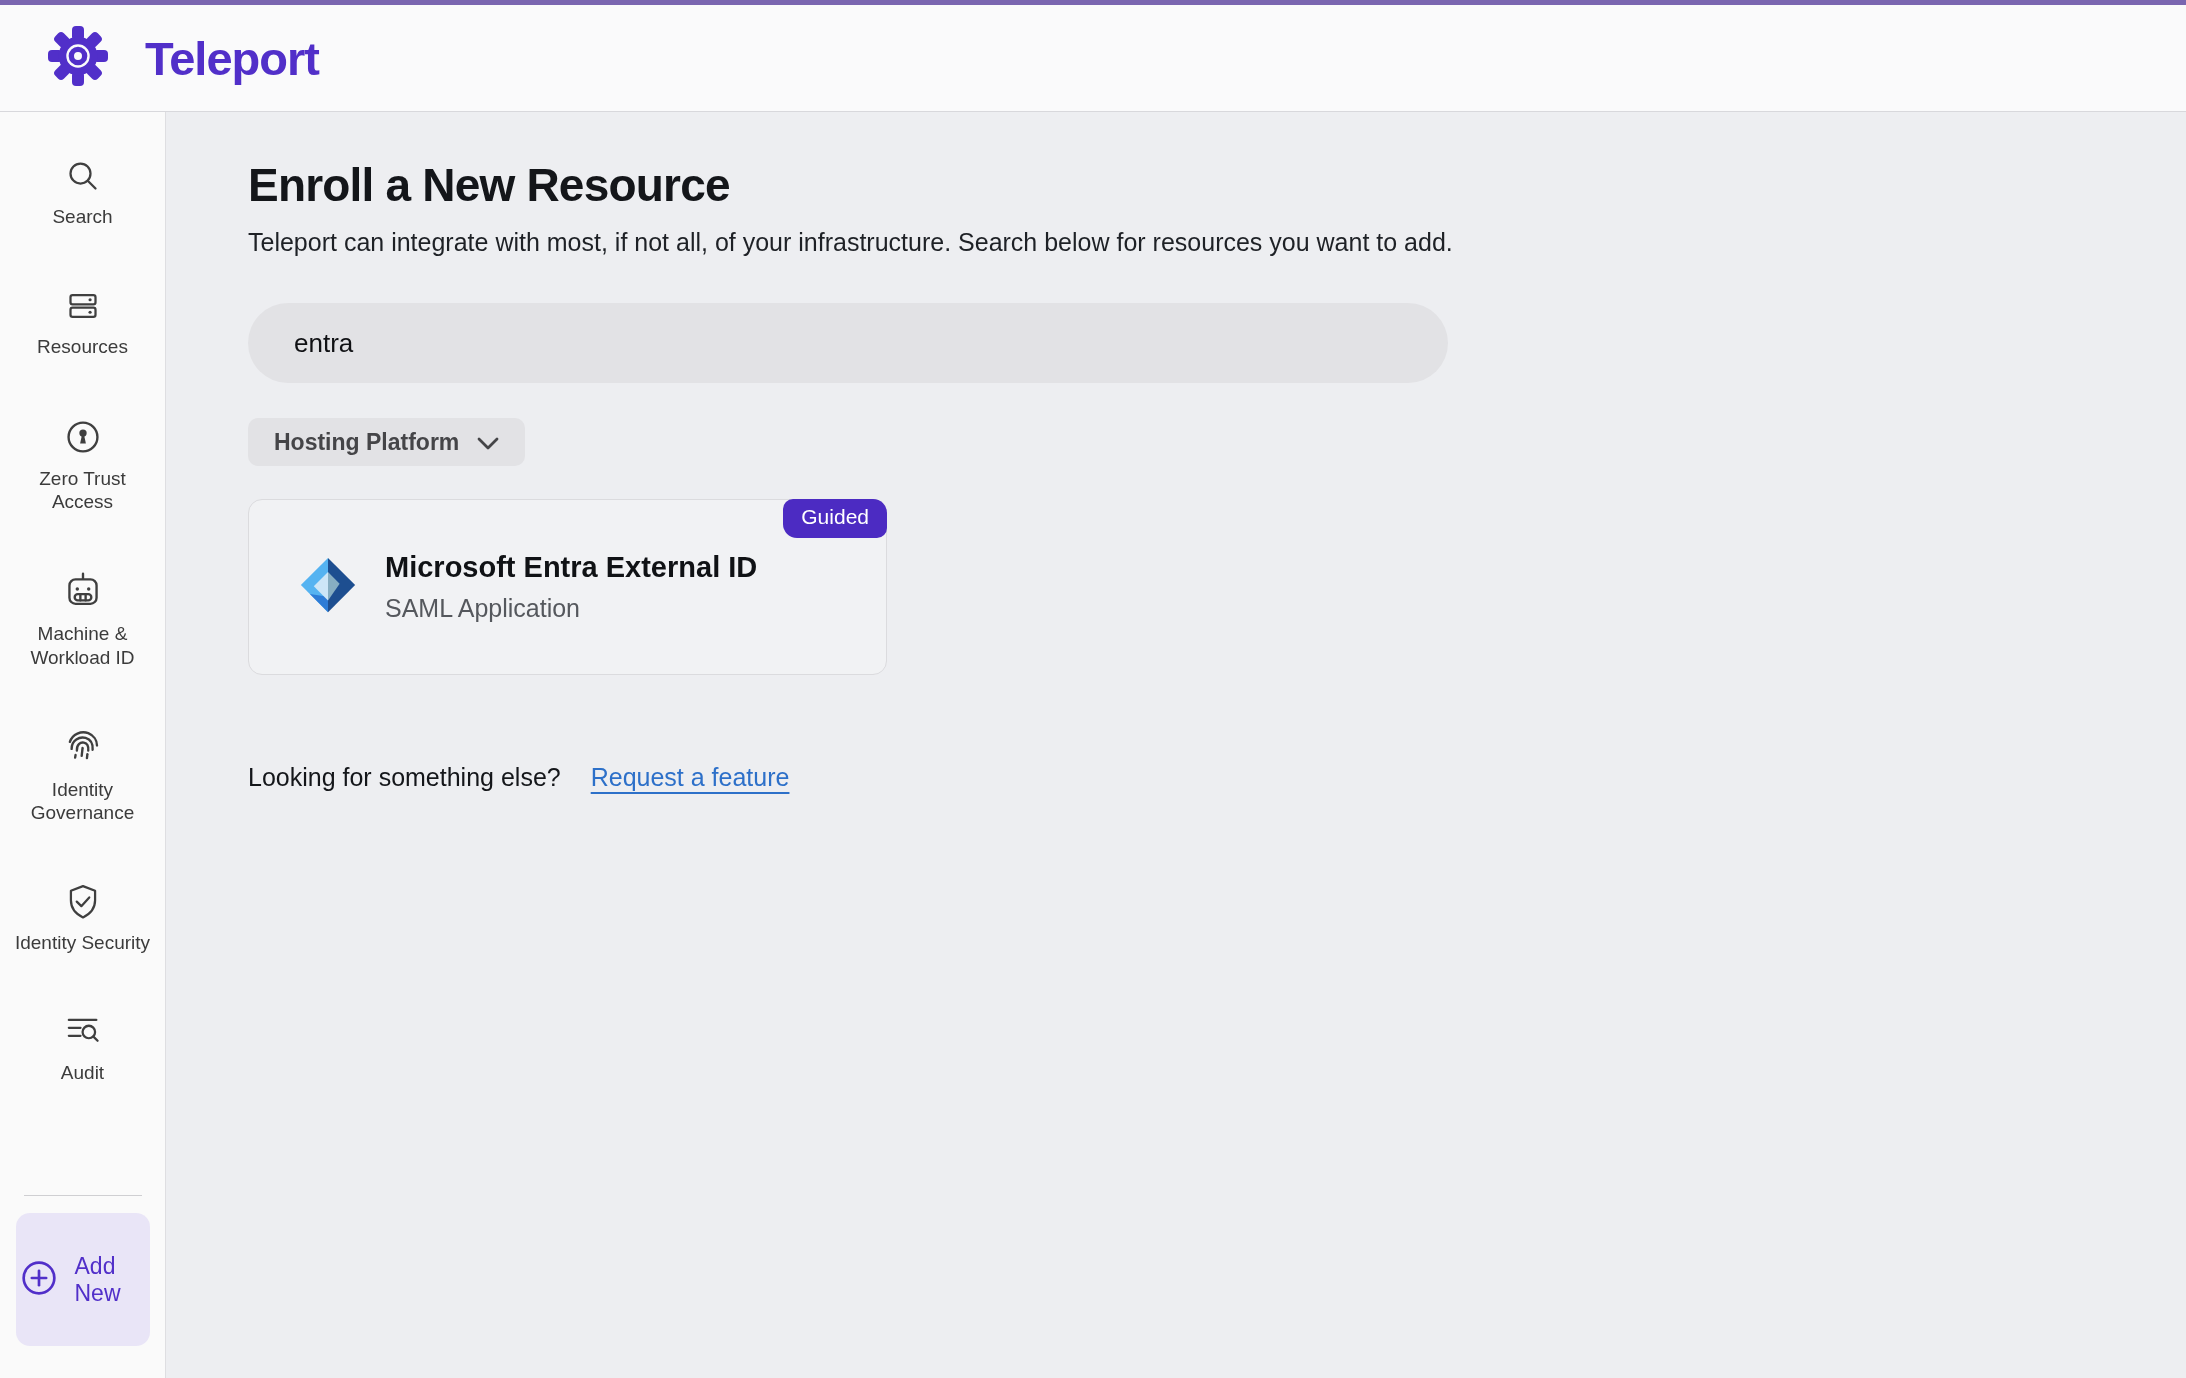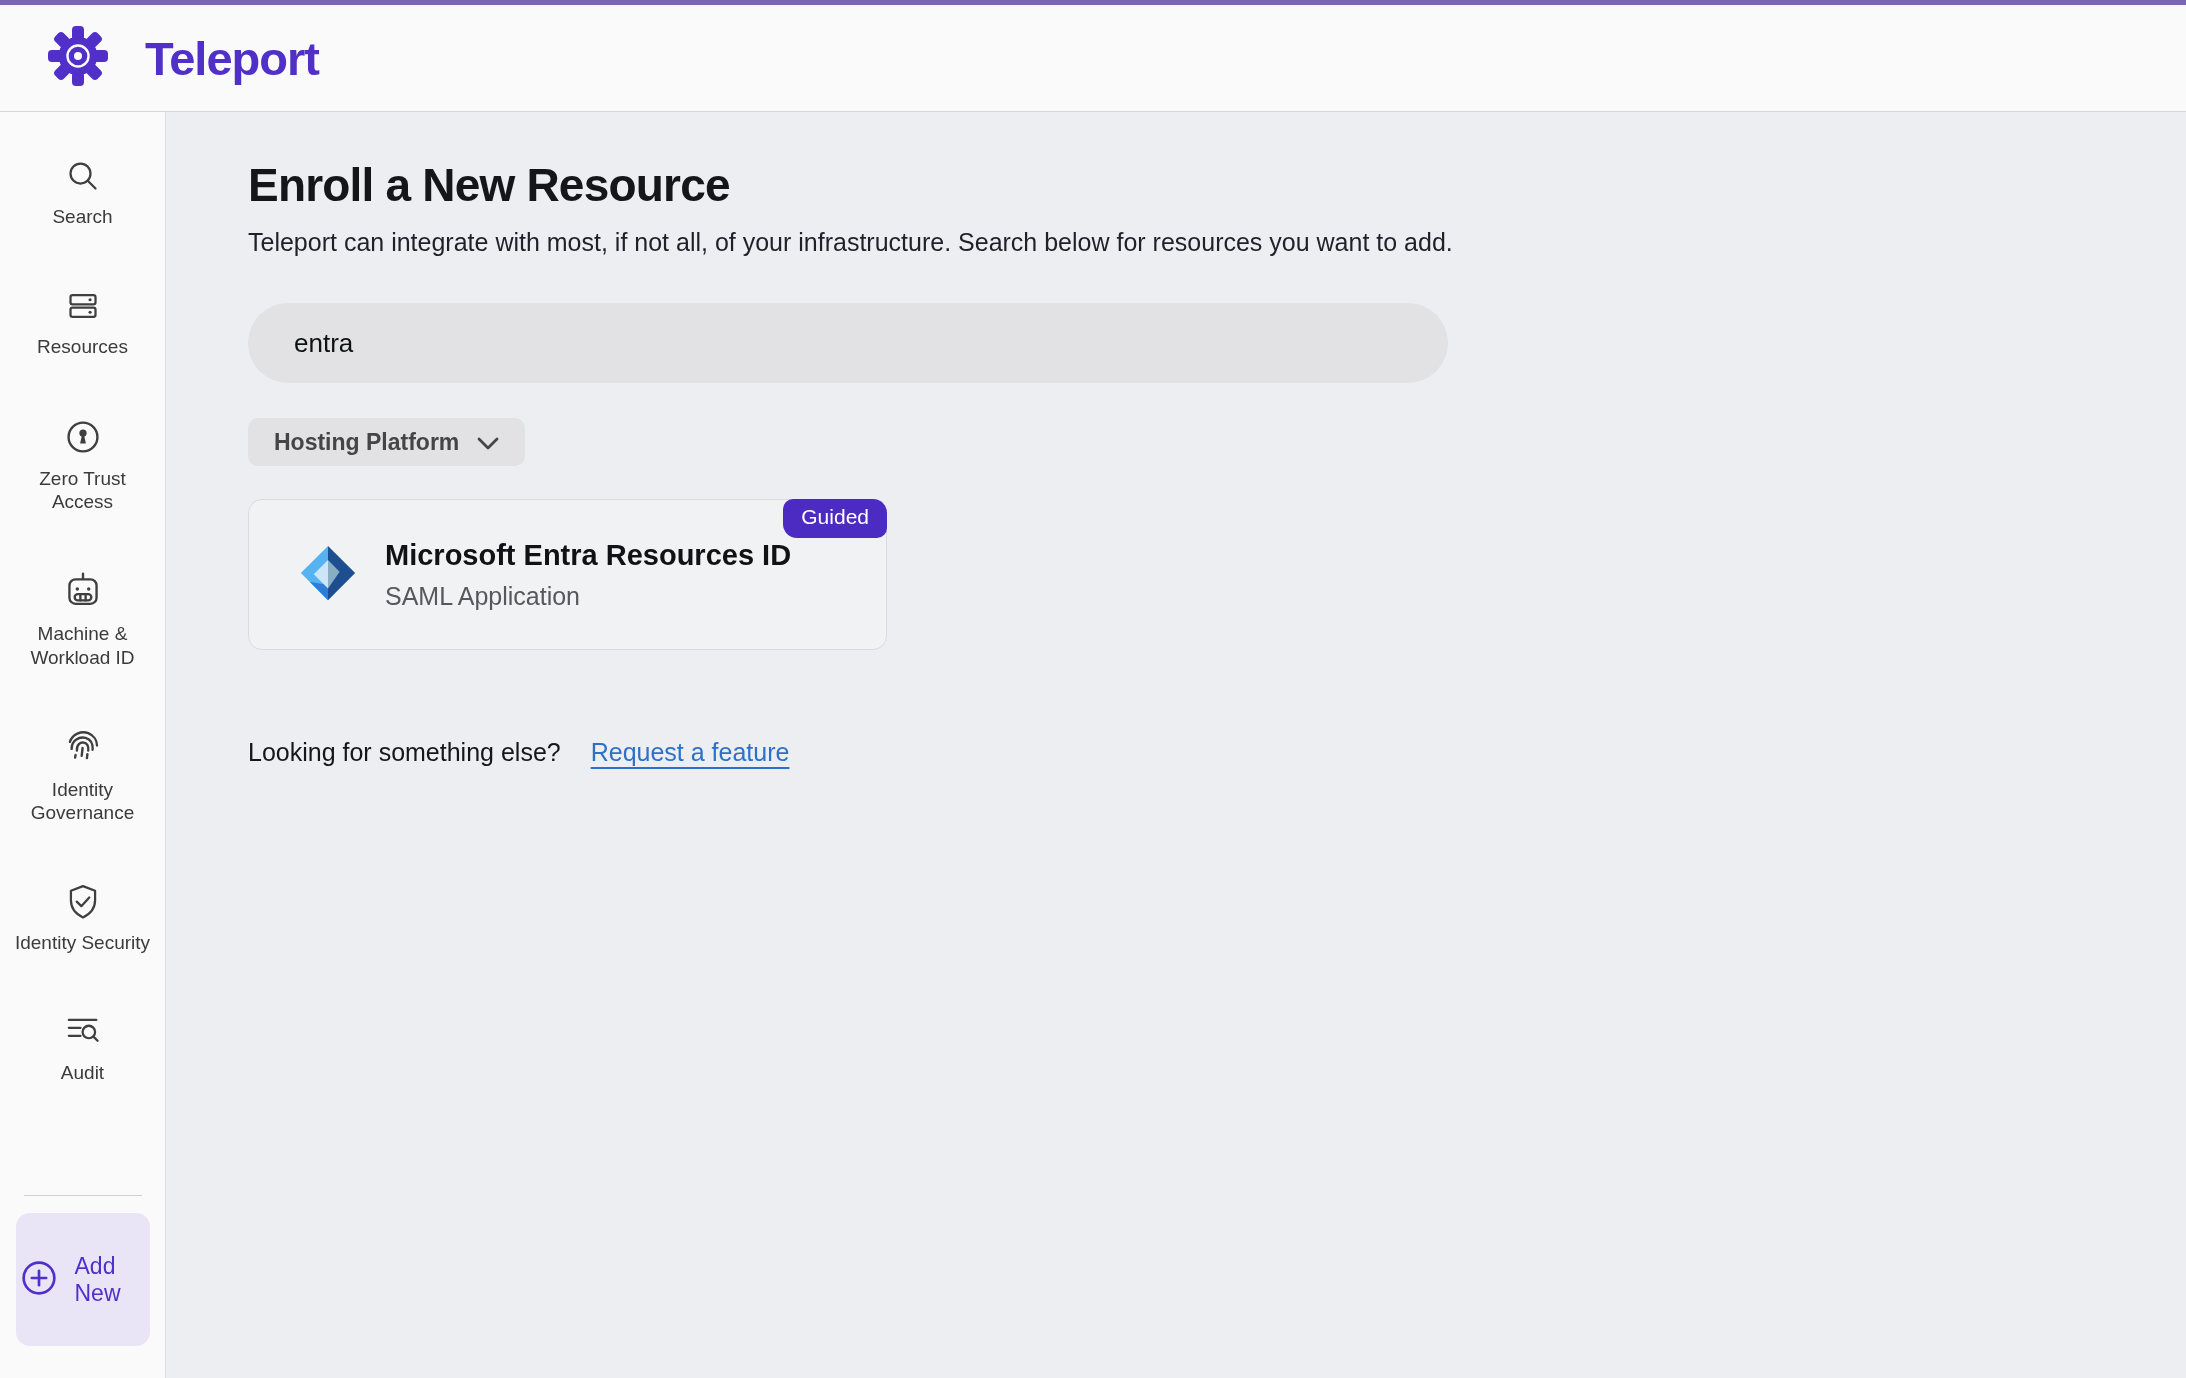--- a/index.html
+++ b/index.html
@@ -69,21 +69,21 @@
 
   .filters { display:flex; gap:33px; margin-top:35px; }
   .filter-btn {
     height:48px; padding:0 26px; background:#E2E2E5; border:none;
     border-radius:10px; display:flex; align-items:center; gap:18px;
     font-size:23px; font-weight:bold; color:#454548; cursor:pointer;
     font-family:"Liberation Sans", sans-serif;
   }
 
   .result-card {
-    margin-top:33px; width:639px; height:151px; position:relative;
+    margin-top:33px; width:639px; height:176px; position:relative;
     background:#F1F2F4; border:1px solid #DBDBDE; border-radius:14px;
     display:flex; align-items:center; padding-left:48px; cursor:pointer;
   }
   .guided-badge {
     position:absolute; top:-1px; right:-1px;
     background:#4C2BC2; color:#FFFFFF; font-size:21px;
     padding:6px 18px 9px 18px;
     border-radius:10px 14px 10px 14px;
   }
   .card-icon { margin-right:26px; flex-shrink:0; }
@@ -247,21 +247,21 @@
       <span class="card-icon">
         <svg width="62" height="62" viewBox="0 0 48 48">
           <polygon points="24,3 3,24 24,45" fill="#55B3F1"></polygon>
           <polygon points="24,3 45,24 24,45" fill="#1D4E90"></polygon>
           <polygon points="10,31 24,45 24,33" fill="#2E7CD6"></polygon>
           <polygon points="24,14 13,25 24,36" fill="#CDE6F7"></polygon>
           <polygon points="24,14 33,23 24,36" fill="#87AEC2"></polygon>
         </svg>
       </span>
       <span class="card-text">
-        <div class="card-title">Microsoft Entra Resources ID</div>
+        <div class="card-title">Microsoft Entra External ID</div>
         <div class="card-subtitle">SAML Application</div>
       </span>
     </div>
 
     <div class="footer-line">
       <span class="footer-question">Looking for something else?</span>
       <a class="footer-link">Request a feature</a>
     </div>
   </main>
 </div>

